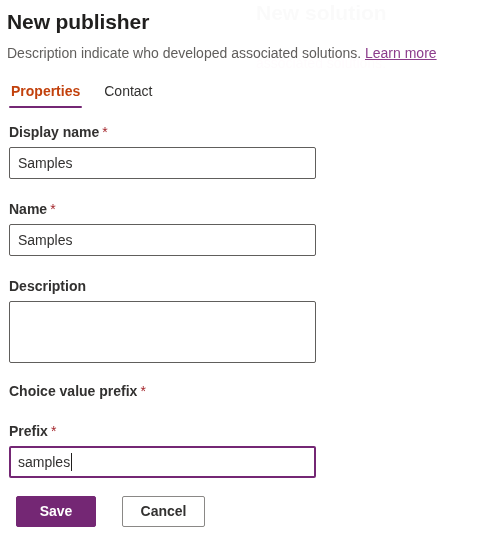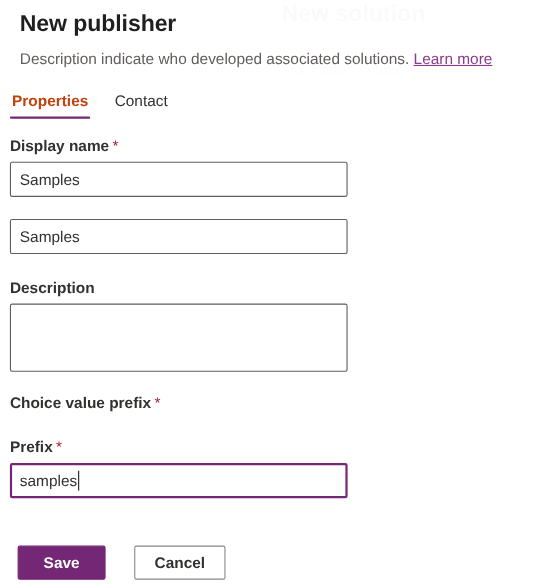--- a/index.html
+++ b/index.html
@@ -48,21 +48,21 @@
   #panel {
     position: relative;
     z-index: 1;
     width: 500px;
     height: 534px;
     box-sizing: border-box;
   }
 
   
   .panel-header {
-    padding: 8px 14px 0 18px;
+    padding: 8px 14px 0 7px;
   }
   .panel-title {
     font-size: 21px;
     line-height: 28px;
     font-weight: 600;
     color: #201f1e;
     margin: 0;
     letter-spacing: -0.1px;
   }
   .panel-subtitle {
@@ -247,20 +247,23 @@
   <div class="form-body">
 
     <div class="field">
       <label class="field-label">
         <span>Display name</span><span class="required-mark">*</span>
       </label>
       <input class="text-input" type="text" value="Samples" style="">
     </div>
 
     <div class="field">
+      <label class="field-label">
+        <span>Name</span><span class="required-mark">*</span>
+      </label>
       <input class="text-input" type="text" value="Samples" style="">
     </div>
 
     <div class="field field-tall">
       <label class="field-label">Description</label>
       <textarea class="textarea-input" placeholder="" style=""></textarea>
     </div>
 
     <div class="field">
       <label class="field-label">

